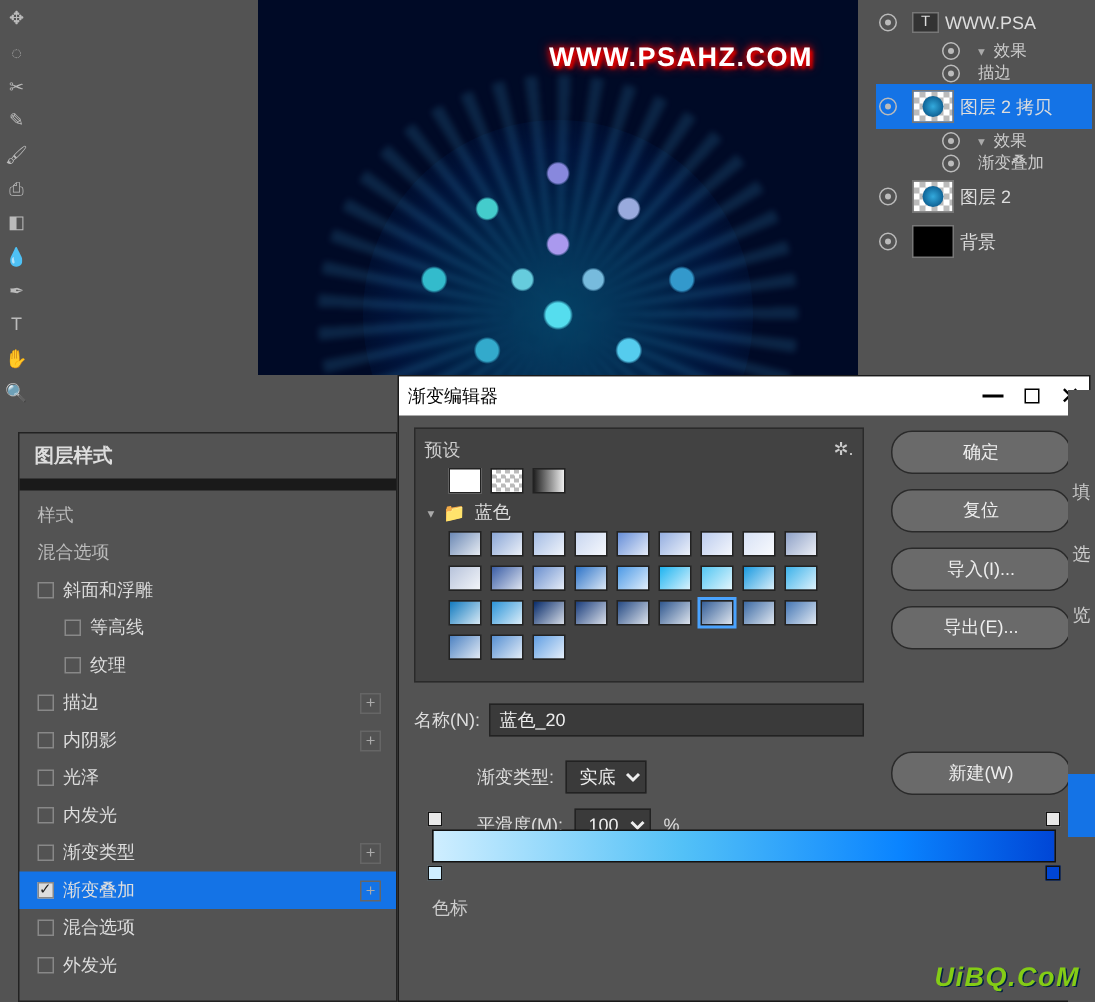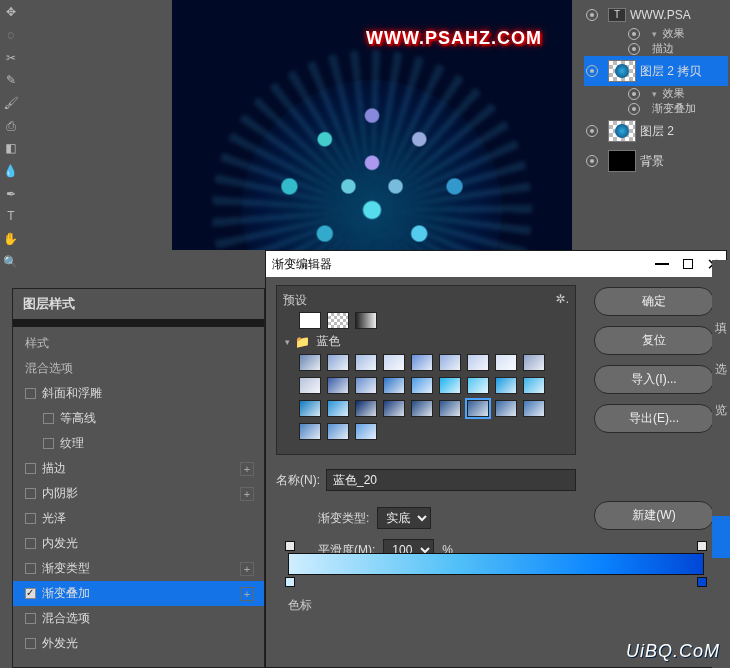--- a/index.html
+++ b/index.html
@@ -77,21 +77,21 @@
 .stop { position:absolute; width:10px; height:10px; border:1px solid #111; }
 .stop.top { top:-12px; background:#e8e8e8; }
 .stop.bot { bottom:-12px; }
 .stop.l { left:-3px; } .stop.r { right:-3px; }
 .colstops { margin:22px 22px 0 22px; display:flex; justify-content:space-between; color:#ccc; }
 .panel-right { position:absolute; right:12px; top:36px; width:120px; display:flex; flex-direction:column; gap:10px; }
 .rbtn { background:#6a6a6a; border:1px solid #2a2a2a; border-radius:14px; padding:5px 0; text-align:center; color:#eee; }
 
 .rstrip { position:absolute; right:0; top:260px; width:18px; height:408px; background:#535353; display:flex; flex-direction:column; align-items:center; gap:24px; padding-top:60px; color:#ccc; }
 .rstrip .bluesq { position:absolute; bottom:110px; left:0; width:18px; height:42px; background:#1473e6; }
-.logo { position:absolute; right:10px; bottom:6px; font-size:18px; font-weight:normal; color:#ffffff; font-style:italic; text-shadow:1px 1px #024; letter-spacing:1px; }
+.logo { position:absolute; right:10px; bottom:6px; font-size:18px; font-weight:bold; color:#84cc16; font-style:italic; text-shadow:1px 1px #024; letter-spacing:1px; }
 </style>
 </head>
 <body>
 
 <div class="toolbar">
   <div class="ticon">✥</div>
   <div class="ticon">◌</div>
   <div class="ticon">✂</div>
   <div class="ticon">✎</div>
   <div class="ticon">🖌</div>

